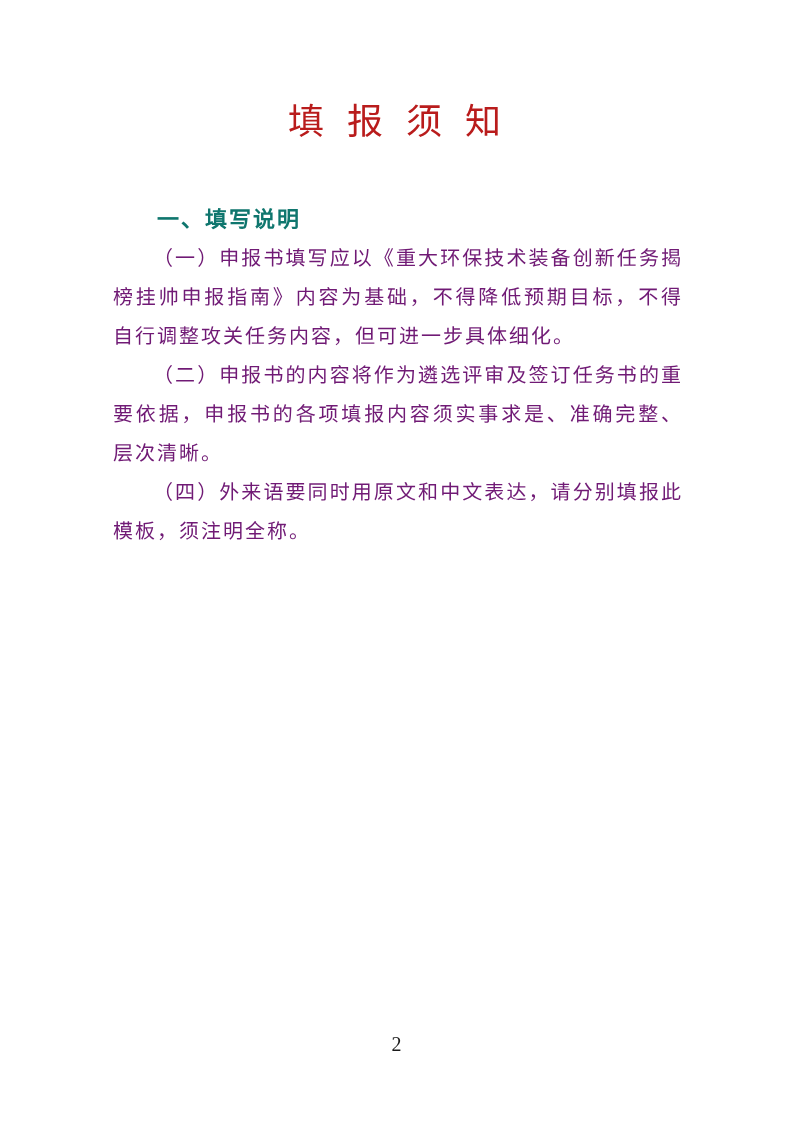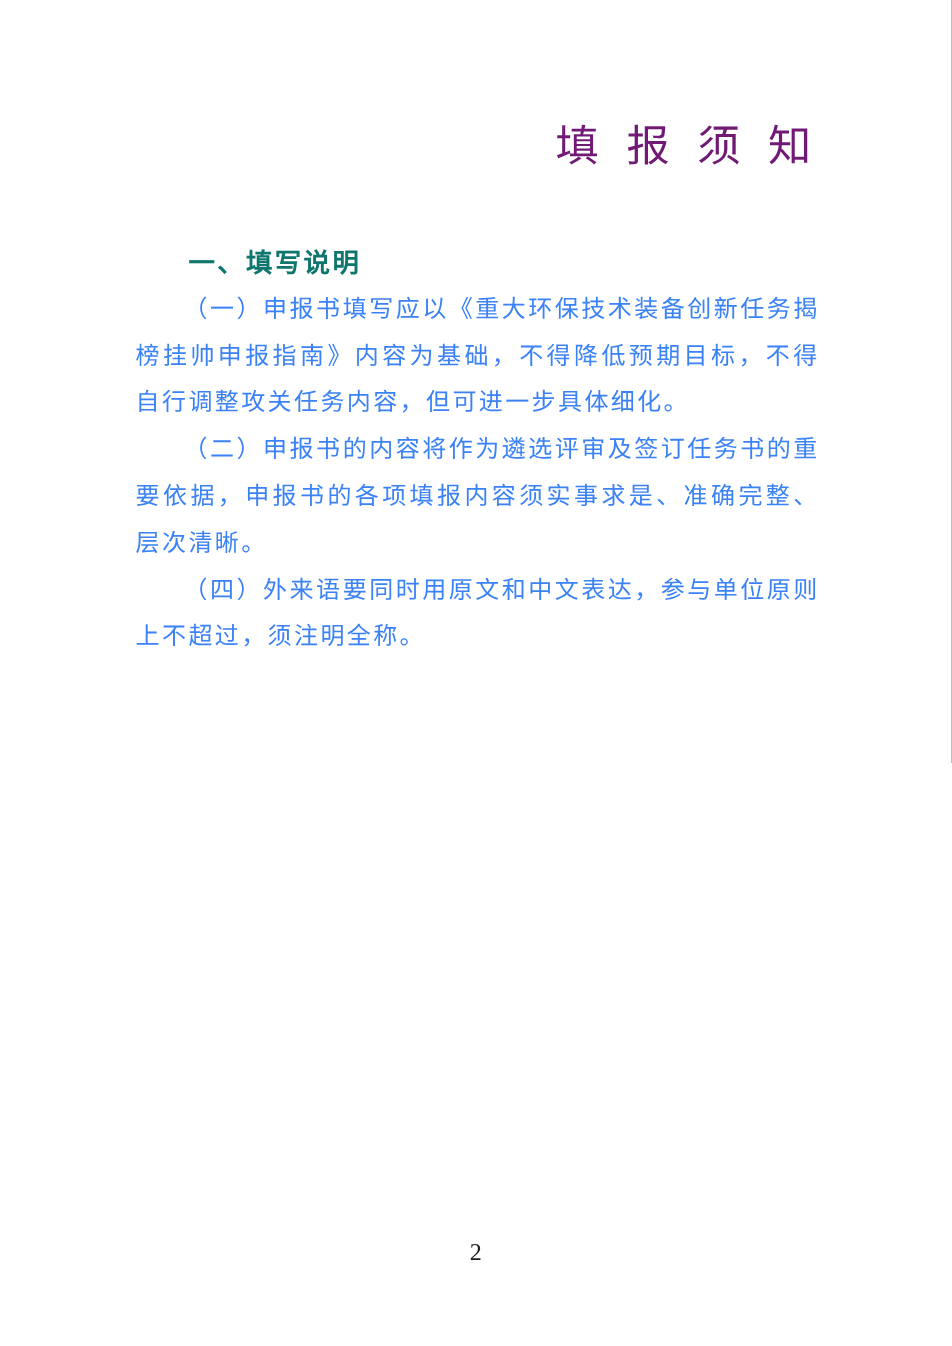--- a/index.html
+++ b/index.html
@@ -11,25 +11,25 @@
     height: 1122px;
     background: #ffffff;
     color: #1d1d1d;
     position: relative;
     overflow: hidden;
     padding: 92px 110px 0 113px;
     font-family: "Liberation Serif", "DejaVu Serif", serif;
   }
 
   .doc-title {
-    text-align: right;
+    text-align: center;
     font-size: 36px;
     font-weight: 500;
     letter-spacing: 7px;
-    color: #701a75;
+    color: #b91c1c;
     margin-bottom: 56px;
     white-space: pre;
   }
 
   .sec-heading {
     font-family: "Liberation Sans", "DejaVu Sans", sans-serif;
     font-size: 22px;
     font-weight: 700;
     line-height: 39px;
     text-indent: 2em;
@@ -37,21 +37,21 @@
     color: #0f766e;
   }
 
   .body-para {
     font-size: 20px;
     line-height: 39px;
     letter-spacing: 2px;
     text-indent: 2em;
     text-align: justify;
     text-justify: inter-character;
-    color: #3b82f6;
+    color: #701a75;
   }
 
   .page-footer {
     position: absolute;
     left: 0;
     right: 0;
     top: 1033px;
     text-align: center;
   }
   .page-number {
@@ -64,21 +64,21 @@
 <body>
 
 <div class="page">
 
   <h1 class="doc-title">填 报 须 知</h1>
 
   <section>
     <h2 class="sec-heading">一、填写说明</h2>
     <p class="body-para">（一）申报书填写应以《重大环保技术装备创新任务揭榜挂帅申报指南》内容为基础，不得降低预期目标，不得自行调整攻关任务内容，但可进一步具体细化。</p>
     <p class="body-para">（二）申报书的内容将作为遴选评审及签订任务书的重要依据，申报书的各项填报内容须实事求是、准确完整、层次清晰。</p>
-    <p class="body-para">（四）外来语要同时用原文和中文表达，参与单位原则上不超过，须注明全称。</p>
+    <p class="body-para">（四）外来语要同时用原文和中文表达，请分别填报此模板，须注明全称。</p>
   </section>
 
 
   <footer class="page-footer">
     <span class="page-number">2</span>
   </footer>
 
 </div>
 
 </body></html>

